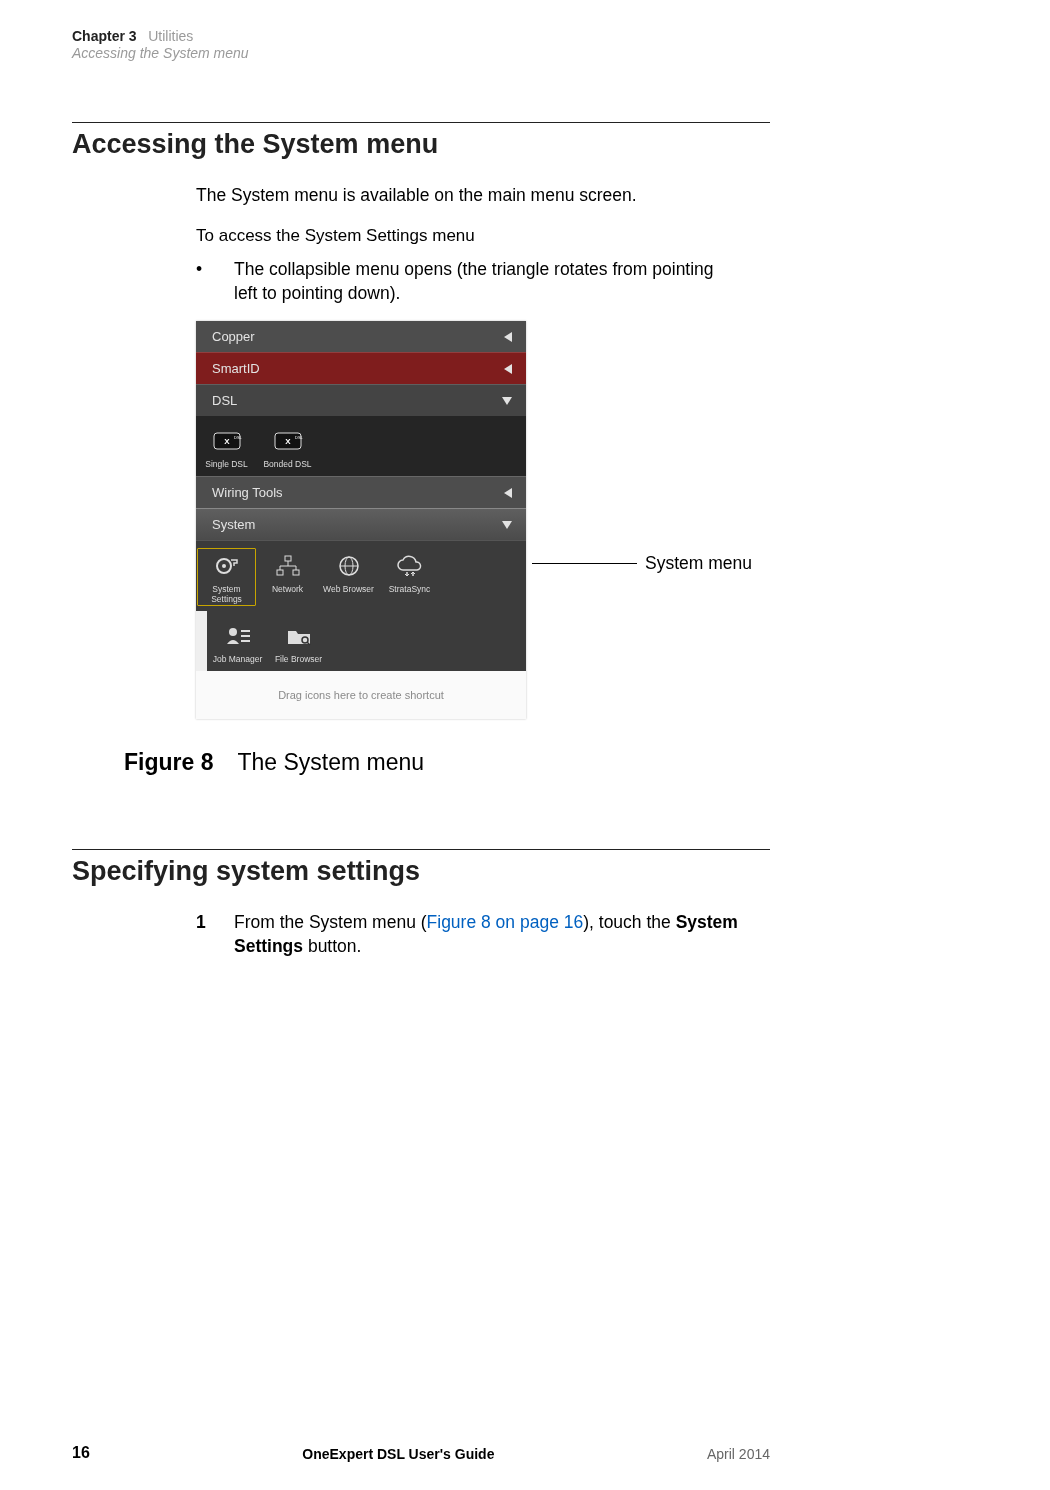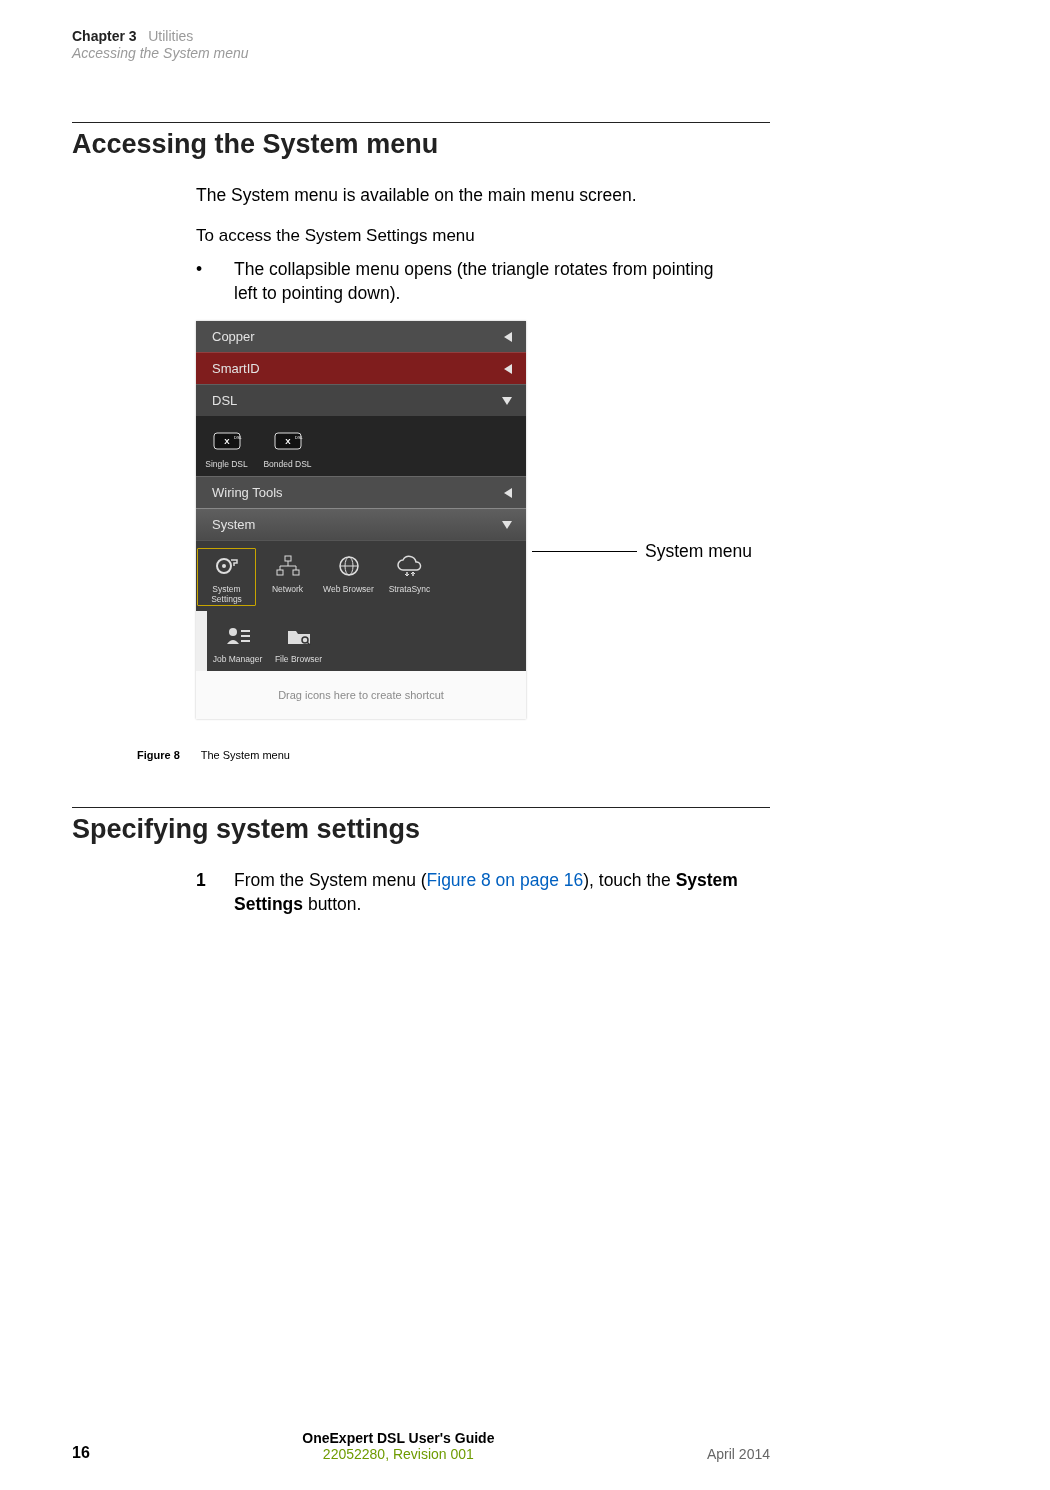--- a/index.html
+++ b/index.html
@@ -115,27 +115,27 @@
   .drag-hint{
     background:#fafafa;
     padding:18px 0;
     text-align:center;
     font-family:"Trebuchet MS",sans-serif;
     font-size:11px;
     color:#8a8a8a;
   }
   .callout{
     position:absolute;
-    left:336px;top:220px;
+    left:336px;top:232px;
     display:flex;align-items:center;
   }
   .callout .line{ width:105px;height:1px;background:#000;}
   .callout .lbl{ font-size:17.5px;margin-left:8px;}
   .fig-caption{
-    margin-left:65px; margin-top:30px; font-size:11px;
+    margin-left:52px; margin-top:30px; font-size:23px;
   }
   .fig-caption b{ font-weight:bold; margin-right:18px;}
   .footer{
     position:absolute; left:0; right:0; bottom:28px;
     display:flex; justify-content:space-between; align-items:flex-end;
     padding: 0 60px 0 72px;
     font-size:14px;
   }
   .footer .pgnum{ font-weight:bold; font-size:16px; color:#000;}
   .footer .center{ text-align:center; flex:1;}
@@ -305,33 +305,32 @@
       <div class="line"></div>
       <div class="lbl">System menu</div>
     </div>
   </div>
 
   <div class="fig-caption">
     <b>Figure 8</b>
     <span>The System menu</span>
   </div>
 
-  <div class="section-title" style="margin-top:46px;">Specifying system settings</div>
+  <div class="section-title" style="margin-top:73px;">Specifying system settings</div>
 
   <div class="body-text">
     <div class="num-row">
       <div class="num">1</div>
       <div>
         <span>From the System menu (</span><span class="xref">Figure 8 on page 16</span><span>), touch the </span><b>System Settings</b><span> button.</span>
       </div>
     </div>
   </div>
 
   <div class="footer">
     <div class="pgnum">16</div>
     <div class="center">
       <div class="t1">OneExpert DSL User's Guide</div>
-      <div class="t2">22052280, Revision 001</div>
     </div>
     <div class="date">April 2014</div>
   </div>
 
 </div>
 
 </body></html>

